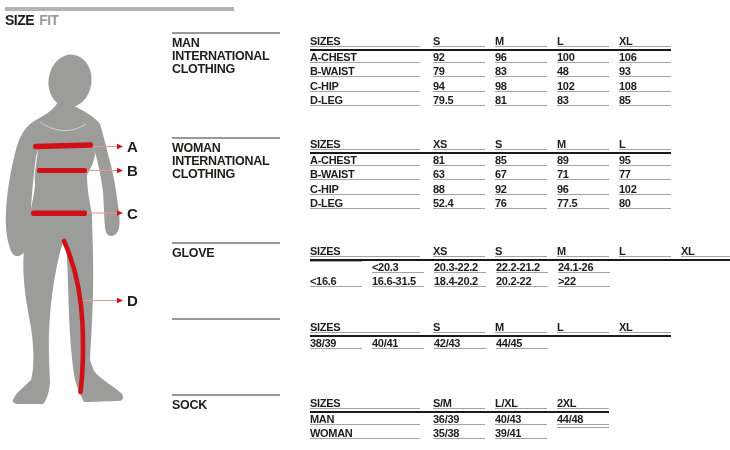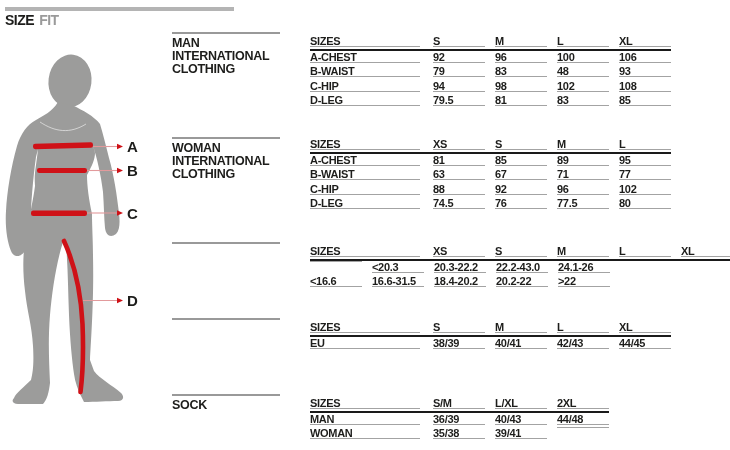--- a/index.html
+++ b/index.html
@@ -191,44 +191,45 @@
         </div>
         <div class="trow">
           <div class="cell label">C-HIP</div>
           <div class="cell data">88</div>
           <div class="cell data">92</div>
           <div class="cell data">96</div>
           <div class="cell data">102</div>
         </div>
         <div class="trow">
           <div class="cell label">D-LEG</div>
-          <div class="cell data">74.5</div>
+          <div class="cell data">52.4</div>
           <div class="cell data">76</div>
           <div class="cell data">77.5</div>
           <div class="cell data">80</div>
         </div>
       </div>
       <div class="cat-label" style="top: 242px;">
         <div class="cat-rule"></div>
+        <div class="cat-line">GLOVE</div>
       </div>
       <div class="tbl" style="top: 246px;">
         <div class="trow thead-row">
           <div class="cell label">SIZES</div>
           <div class="cell data">XS</div>
           <div class="cell data">S</div>
           <div class="cell data">M</div>
           <div class="cell data">L</div>
           <div class="cell data">XL</div>
         </div>
         <div class="thick-rule" style="width: 423px;"></div>
         <div class="trow">
           <div class="cell data"></div>
           <div class="cell data">&lt;20.3</div>
           <div class="cell data">20.3-22.2</div>
-          <div class="cell data">22.2-43.0</div>
+          <div class="cell data">22.2-21.2</div>
           <div class="cell data">24.1-26</div>
         </div>
         <div class="trow">
           <div class="cell data">&lt;16.6</div>
           <div class="cell data">16.6-31.5</div>
           <div class="cell data">18.4-20.2</div>
           <div class="cell data">20.2-22</div>
           <div class="cell data">&gt;22</div>
         </div>
       </div>
@@ -238,21 +239,20 @@
       <div class="tbl" style="top: 322px;">
         <div class="trow thead-row">
           <div class="cell label">SIZES</div>
           <div class="cell data">S</div>
           <div class="cell data">M</div>
           <div class="cell data">L</div>
           <div class="cell data">XL</div>
         </div>
         <div class="thick-rule" style="width: 361px;"></div>
         <div class="trow">
-          <div class="cell label">EU</div>
           <div class="cell data">38/39</div>
           <div class="cell data">40/41</div>
           <div class="cell data">42/43</div>
           <div class="cell data">44/45</div>
         </div>
       </div>
       <div class="cat-label" style="top: 394px;">
         <div class="cat-rule"></div>
         <div class="cat-line">SOCK</div>
       </div>

